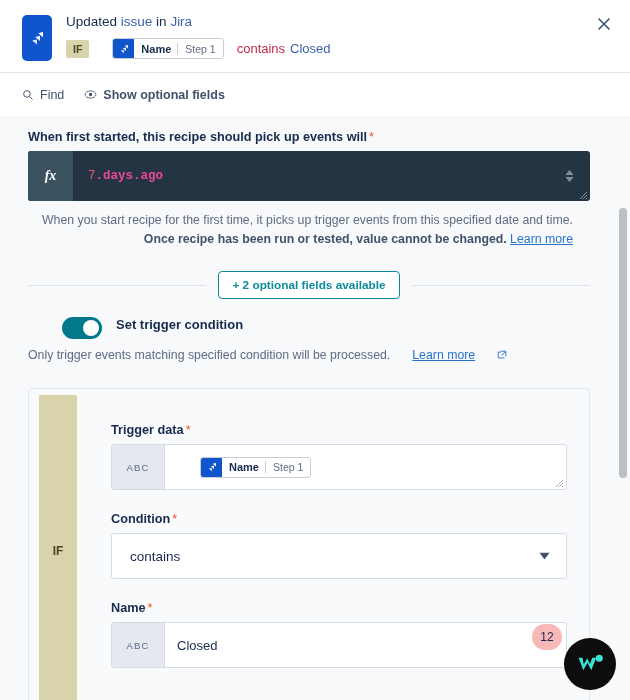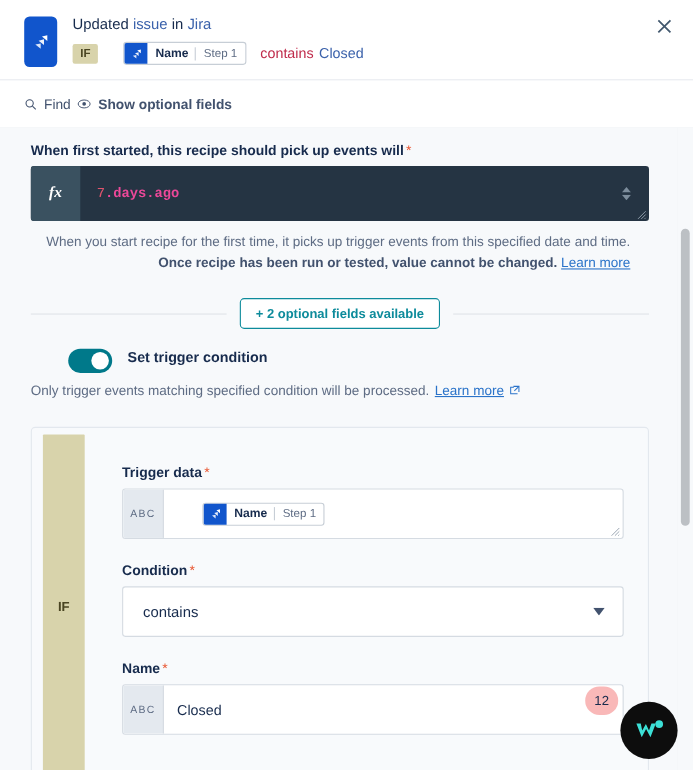--- a/index.html
+++ b/index.html
@@ -86,21 +86,21 @@
     display: flex; align-items: center; justify-content: center;
   }
 
   
   .toolbar {
     background: #ffffff;
     border-top: 1px solid #e4e8ed;
     height: 44px;
     display: flex; align-items: center;
     padding: 0 22px;
-    gap: 6px;
+    gap: 20px;
   }
   .tb-item {
     display: flex; align-items: center; gap: 6px;
     font-size: 12.5px; color: #42526e; cursor: pointer;
   }
   .tb-item.bold { font-weight: bold; }
 
   
   .body-wrap {
     position: absolute;
@@ -209,21 +209,21 @@
     width: 16px; height: 16px; border-radius: 50%;
     background: #ffffff;
   }
   .toggle-label {
     margin-left: 14px;
     font-size: 13px; font-weight: bold; color: #172b4d;
   }
   .toggle-sub {
     margin-top: 9px;
     font-size: 12.3px; color: #5e6c84;
-    display: flex; align-items: center; gap: 5px;
+    display: flex; align-items: center; gap: 22px;
   }
 
   
   .cond-card {
     margin-top: 26px;
     background: #f8fafc;
     border: 1px solid #e3e8ee;
     border-radius: 4px;
     display: flex;
     min-height: 320px;
@@ -245,21 +245,21 @@
   }
   .inp-group {
     display: flex;
     border: 1px solid #d5dbe2;
     border-radius: 3px;
     background: #ffffff;
     overflow: hidden;
     position: relative;
   }
   .abc-tag {
-    width: 37px; background: #e4e9ef;
+    width: 53px; background: #e4e9ef;
     border-right: 1px solid #d5dbe2;
     display: flex; align-items: center; justify-content: center;
     font-size: 9.5px; letter-spacing: 1.2px; color: #5e6c84;
     flex: 0 0 auto;
   }
   .inp-area {
     flex: 1; display: flex; align-items: center;
     padding: 0 12px;
     min-height: 44px;
     font-size: 13px; color: #172b4d;

